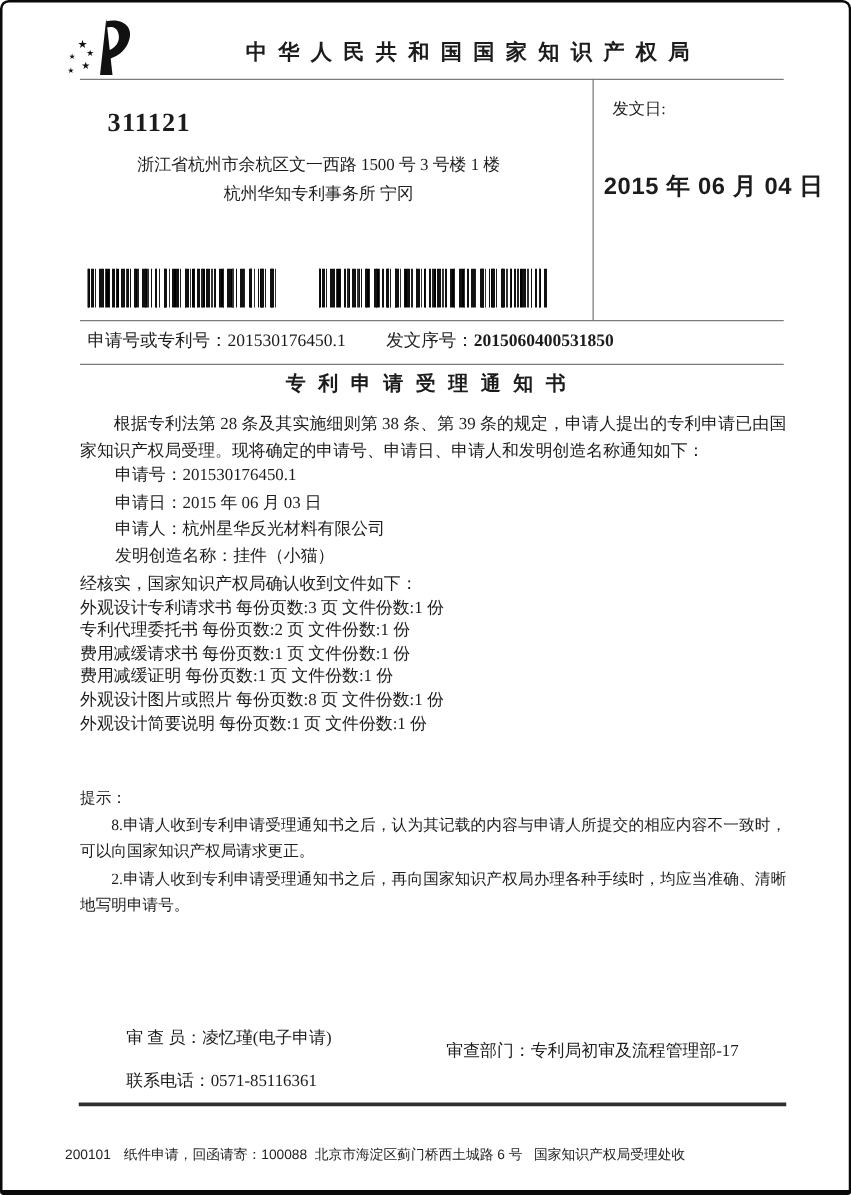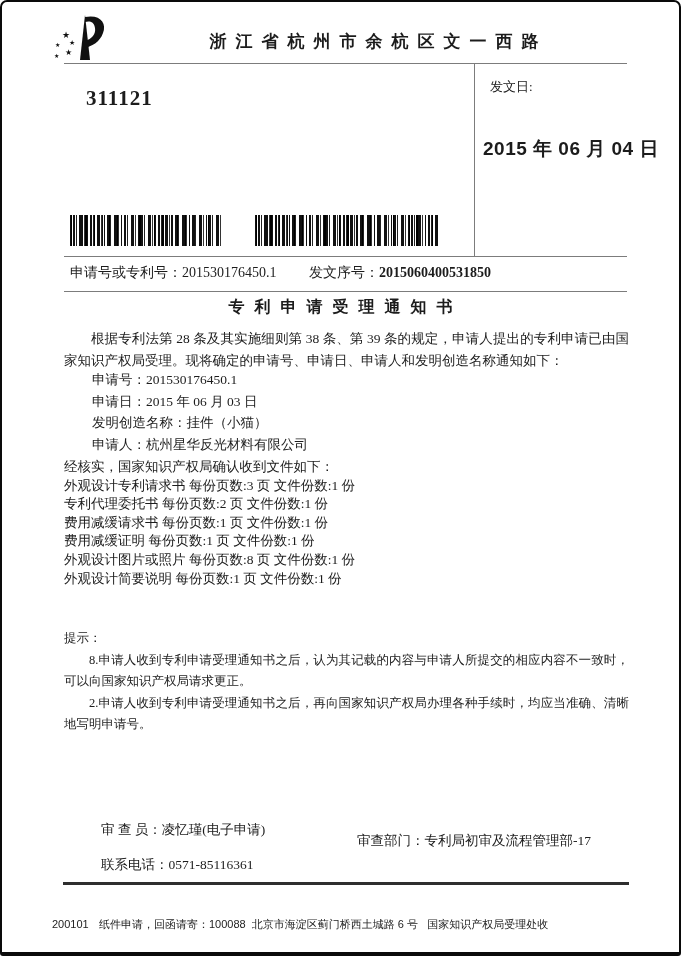--- a/index.html
+++ b/index.html
@@ -87,26 +87,30 @@
       <path d="M33,1 L28,46 L38,46 Z" fill="#111"></path>
       <path d="M33,3 C48,0 55,9 51,19 C48,28 40,32 33,34 L33,27 C40,25 44,20 43,14 C42,7 37,7 33,8 Z" fill="#111"></path>
       <text x="10" y="24" font-size="9" fill="#111">★</text>
       <text x="17" y="31" font-size="7" fill="#111">★</text>
       <text x="3" y="33" font-size="6" fill="#111">★</text>
       <text x="13" y="41" font-size="8" fill="#111">★</text>
       <text x="2" y="44" font-size="6" fill="#111">★</text>
     </svg>
   </div>
 
-  <div class="abs agency">浙江省杭州市余杭区文一西路</div>
+  <div class="abs agency">中华人民共和国国家知识产权局</div>
 
   <div class="hr hr-header"></div>
   <div class="vdiv"></div>
 
   <div class="abs postal">311121</div>
+  <div class="abs address">
+    <div>浙江省杭州市余杭区文一西路 1500 号 3 号楼 1 楼</div>
+    <div>杭州华知专利事务所 宁冈</div>
+  </div>
 
   <div class="abs dispatch-label">发文日:</div>
   <div class="abs dispatch-date">2015 年 06 月 04 日</div>
 
   <div class="barcode barcode1"></div>
   <div class="barcode barcode2"></div>
 
   <div class="hr hr-mid"></div>
 
   <div class="abs ref-row">
@@ -116,22 +120,22 @@
 
   <div class="hr hr-title"></div>
 
   <div class="abs notice-title">专利申请受理通知书</div>
 
   <p class="abs paragraph">根据专利法第 28 条及其实施细则第 38 条、第 39 条的规定，申请人提出的专利申请已由国家知识产权局受理。现将确定的申请号、申请日、申请人和发明创造名称通知如下：</p>
 
   <div class="abs fields">
     <div><span>申请号：</span><span>201530176450.1</span></div>
     <div><span>申请日：</span><span>2015 年 06 月 03 日</span></div>
+    <div><span>申请人：</span><span>杭州星华反光材料有限公司</span></div>
     <div><span>发明创造名称：</span><span>挂件（小猫）</span></div>
-    <div><span>申请人：</span><span>杭州星华反光材料有限公司</span></div>
   </div>
 
   <div class="abs received">
     <div>经核实，国家知识产权局确认收到文件如下：</div>
     <div>外观设计专利请求书 每份页数:3 页  文件份数:1 份</div>
     <div>专利代理委托书 每份页数:2 页  文件份数:1 份</div>
     <div>费用减缓请求书 每份页数:1 页  文件份数:1 份</div>
     <div>费用减缓证明 每份页数:1 页  文件份数:1 份</div>
     <div>外观设计图片或照片 每份页数:8 页  文件份数:1 份</div>
     <div>外观设计简要说明 每份页数:1 页  文件份数:1 份</div>

